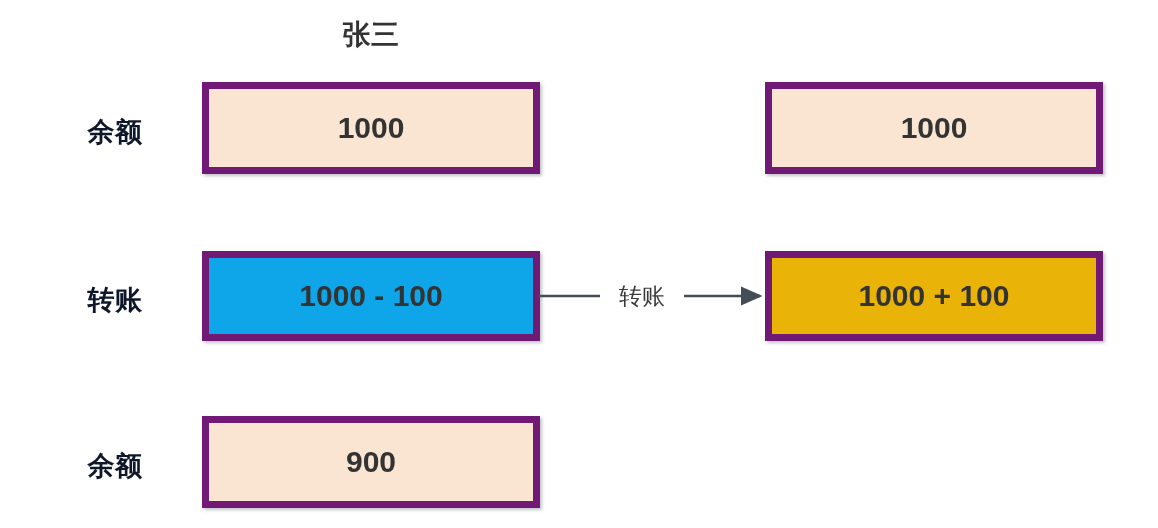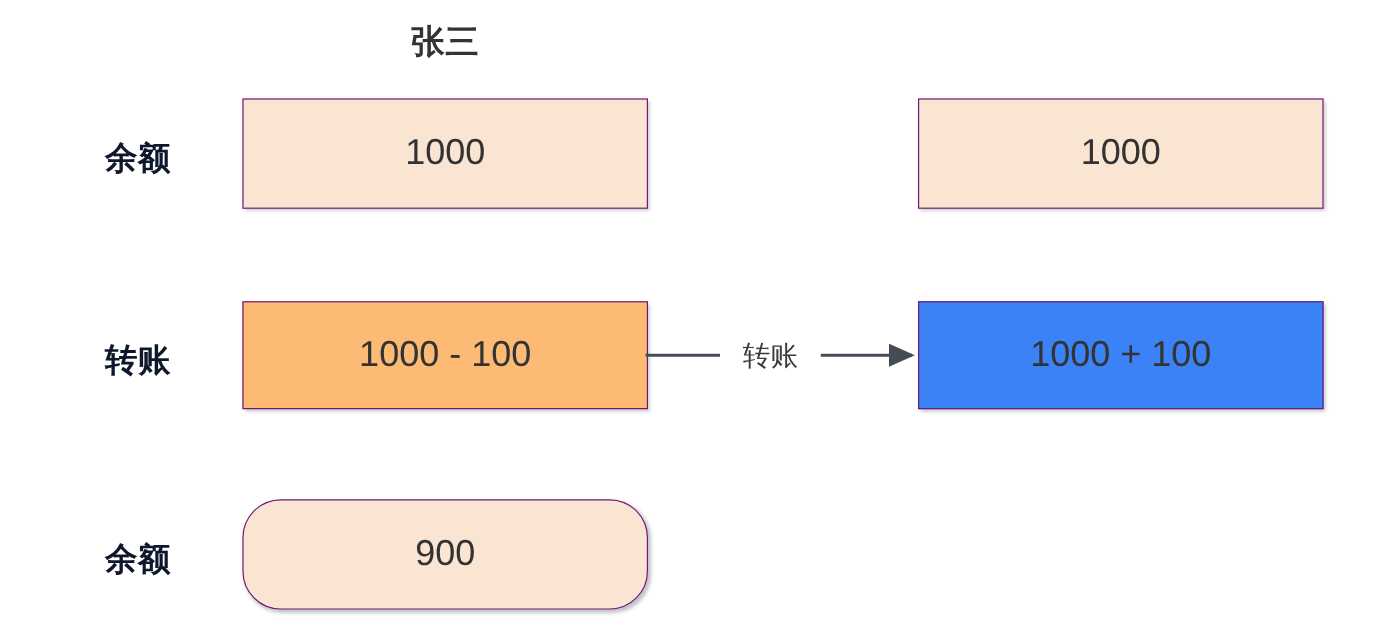--- a/index.html
+++ b/index.html
@@ -44,42 +44,42 @@
     font-size: 27px;
     font-weight: bold;
     color: #0f172a;
     letter-spacing: 0.5px;
   }
 
   
   .node-box {
     position: absolute;
     box-sizing: border-box;
-    border: 1px solid #701a75;
+    border: 7px solid #701a75;
     display: flex;
     align-items: center;
     justify-content: center;
     font-size: 30px;
-    font-weight: normal;
+    font-weight: bold;
     color: #333333;
     box-shadow: 2px 2px 3px rgba(120, 125, 135, 0.45);
     white-space: nowrap;
   }
   .node-box.fill-peach { background: #fae5d3; }
-  .node-box.fill-green { background: #fdba74; }
-  .node-box.fill-pink  { background: #3b82f6; }
+  .node-box.fill-green { background: #0ea5e9; }
+  .node-box.fill-pink  { background: #eab308; }
 
   
   .col-left  { left: 202px; width: 338px; }
   .col-right { left: 765px; width: 338px; }
 
   
   .row-1 { top: 82px;  height: 92px; }
   .row-2 { top: 251px; height: 90px; }
-  .row-3 { top: 416px; height: 92px; border-radius: 32px; }
+  .row-3 { top: 416px; height: 92px; }
 
   
   #transfer-connector {
     position: absolute;
     left: 538px;
     top: 266px;
     width: 232px;
     height: 60px;
     overflow: visible;
   }

